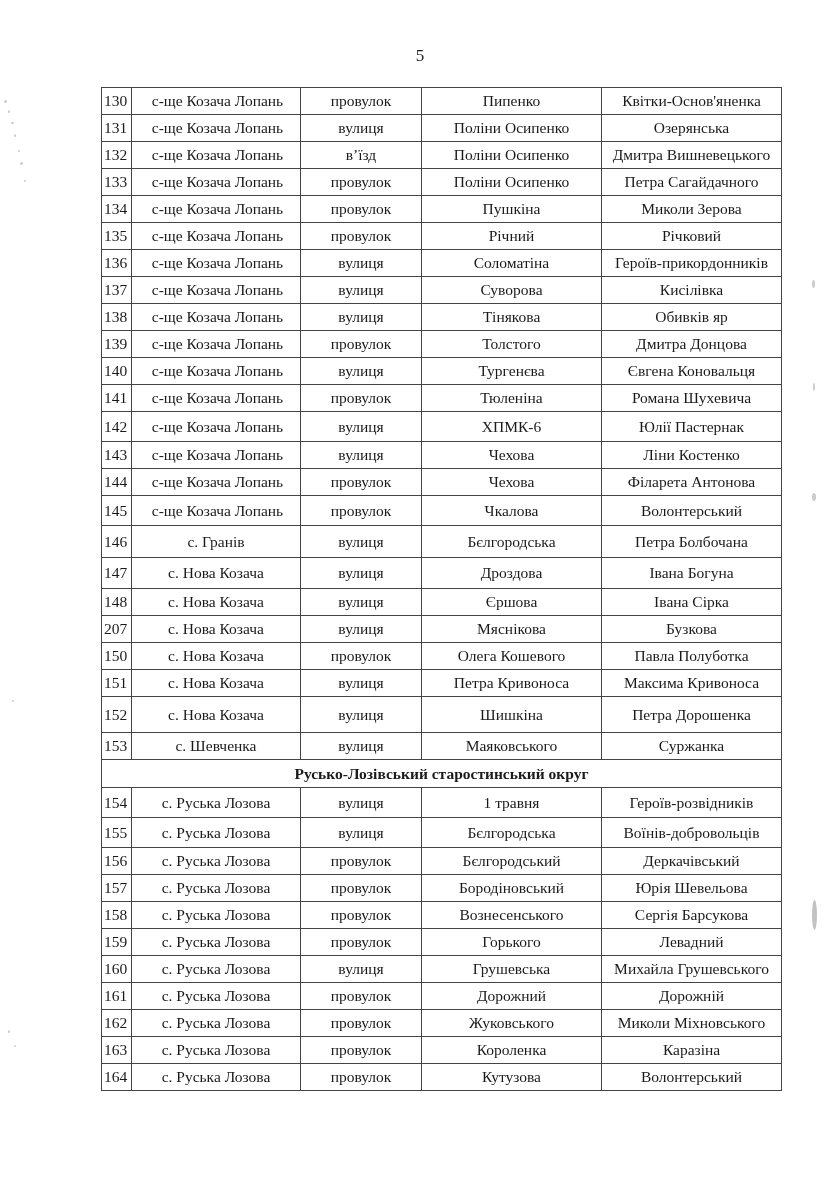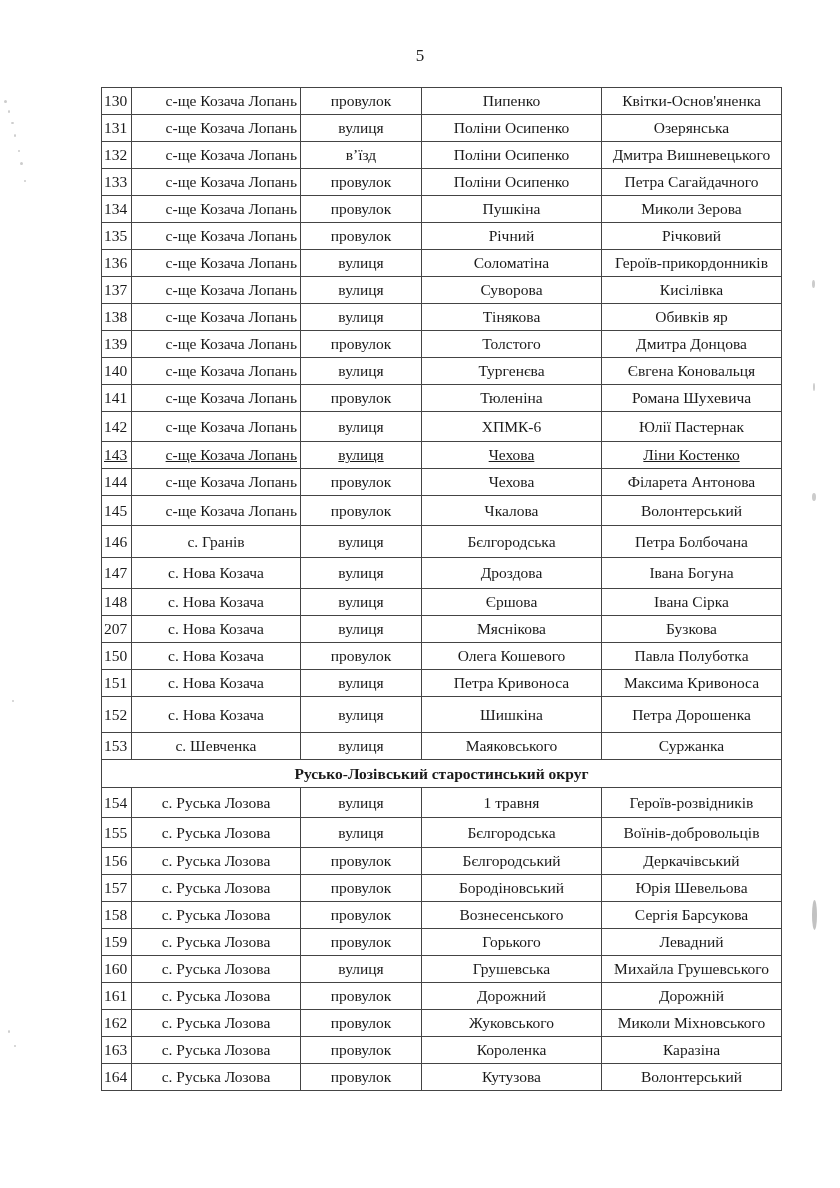--- a/index.html
+++ b/index.html
@@ -41,21 +41,21 @@
       white-space: nowrap;
       overflow: hidden;
       line-height: 1.1;
     }
     table.street-table td.num {
       text-align: left;
       padding-left: 2px;
       padding-right: 0;
     }
     table.street-table td.settlement-left {
-      text-align: right;
+      text-align: center;
       padding-left: 6px;
     }
     table.street-table tr.section-row td {
       font-weight: bold;
       font-size: 15.5px;
     }
     .col-num { width: 30px; }
     .col-settlement { width: 169px; }
     .col-type { width: 121px; }
     .col-old { width: 180px; }
@@ -183,21 +183,21 @@
         <td>Тюленіна</td>
         <td>Романа Шухевича</td>
       </tr>
       <tr style="height: 30px;">
         <td class="num">142</td>
         <td class="settlement-left">с-ще Козача Лопань</td>
         <td>вулиця</td>
         <td>ХПМК-6</td>
         <td>Юлії Пастернак</td>
       </tr>
-      <tr style="height: 27px; text-decoration: underline;">
+      <tr style="height: 27px;">
         <td class="num">143</td>
         <td class="settlement-left">с-ще Козача Лопань</td>
         <td>вулиця</td>
         <td>Чехова</td>
         <td>Ліни Костенко</td>
       </tr>
       <tr style="height: 27px;">
         <td class="num">144</td>
         <td class="settlement-left">с-ще Козача Лопань</td>
         <td>провулок</td>

